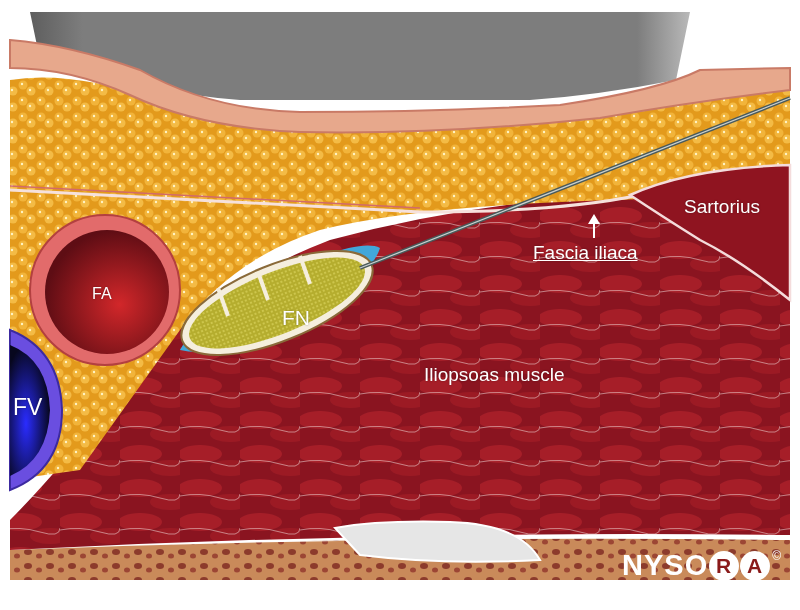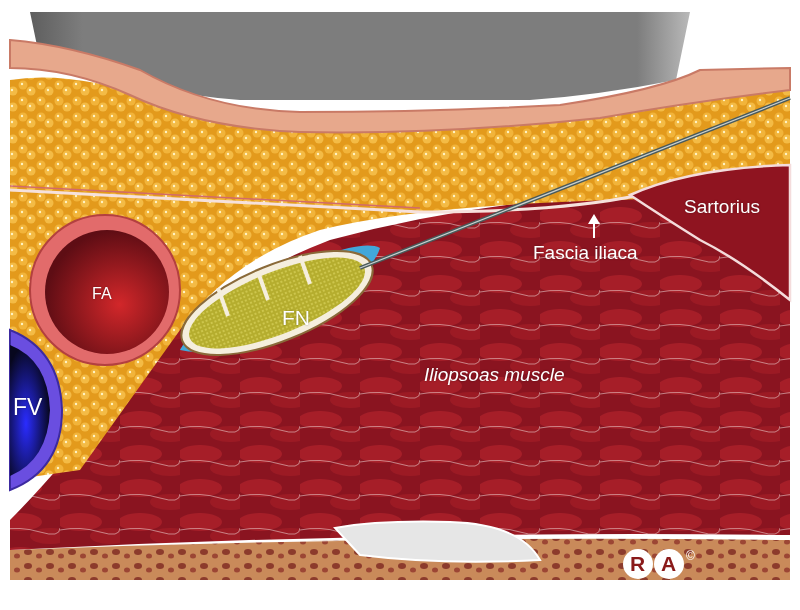--- a/index.html
+++ b/index.html
@@ -99,23 +99,24 @@
 
   <path d="M335 528 Q380 520 450 522 Q520 524 540 560 Q440 565 360 555 Z" fill="#e6e6e6" stroke="#ffffff" stroke-width="2"></path>
 
   <g>
     <line x1="594" y1="238" x2="594" y2="222" stroke="#fff" stroke-width="2"></line>
     <path d="M588 224 L594 214 L600 224 Z" fill="#fff"></path>
   </g>
 </svg>
 
 <div class="label" style="left:684px;top:196px;">Sartorius</div>
-<div class="label" style="left:533px;top:242px;">Fascia iliaca</div>
+<div class="label" style="left:533px;top:242px;text-decoration:underline;">Fascia iliaca</div>
 <div class="label" style="left:92px;top:285px;font-size:16px;">FA</div>
 <div class="label" style="left:282px;top:277px;font-size:21px;margin-top:29px;">FN</div>
 <div class="label" style="left:13px;top:394px;font-size:23px;">FV</div>
-<div class="label" style="left:424px;top:364px;font-style:italic;">Iliopsoas muscle</div>
+<div class="label" style="left:424px;top:364px;">Iliopsoas muscle</div>
 
 <div class="logo">
+  <span>NYSO</span>
   <span class="circ">R</span>
   <span class="circ">A</span>
   <span class="copy">©</span>
 </div>
 
 </body></html>

